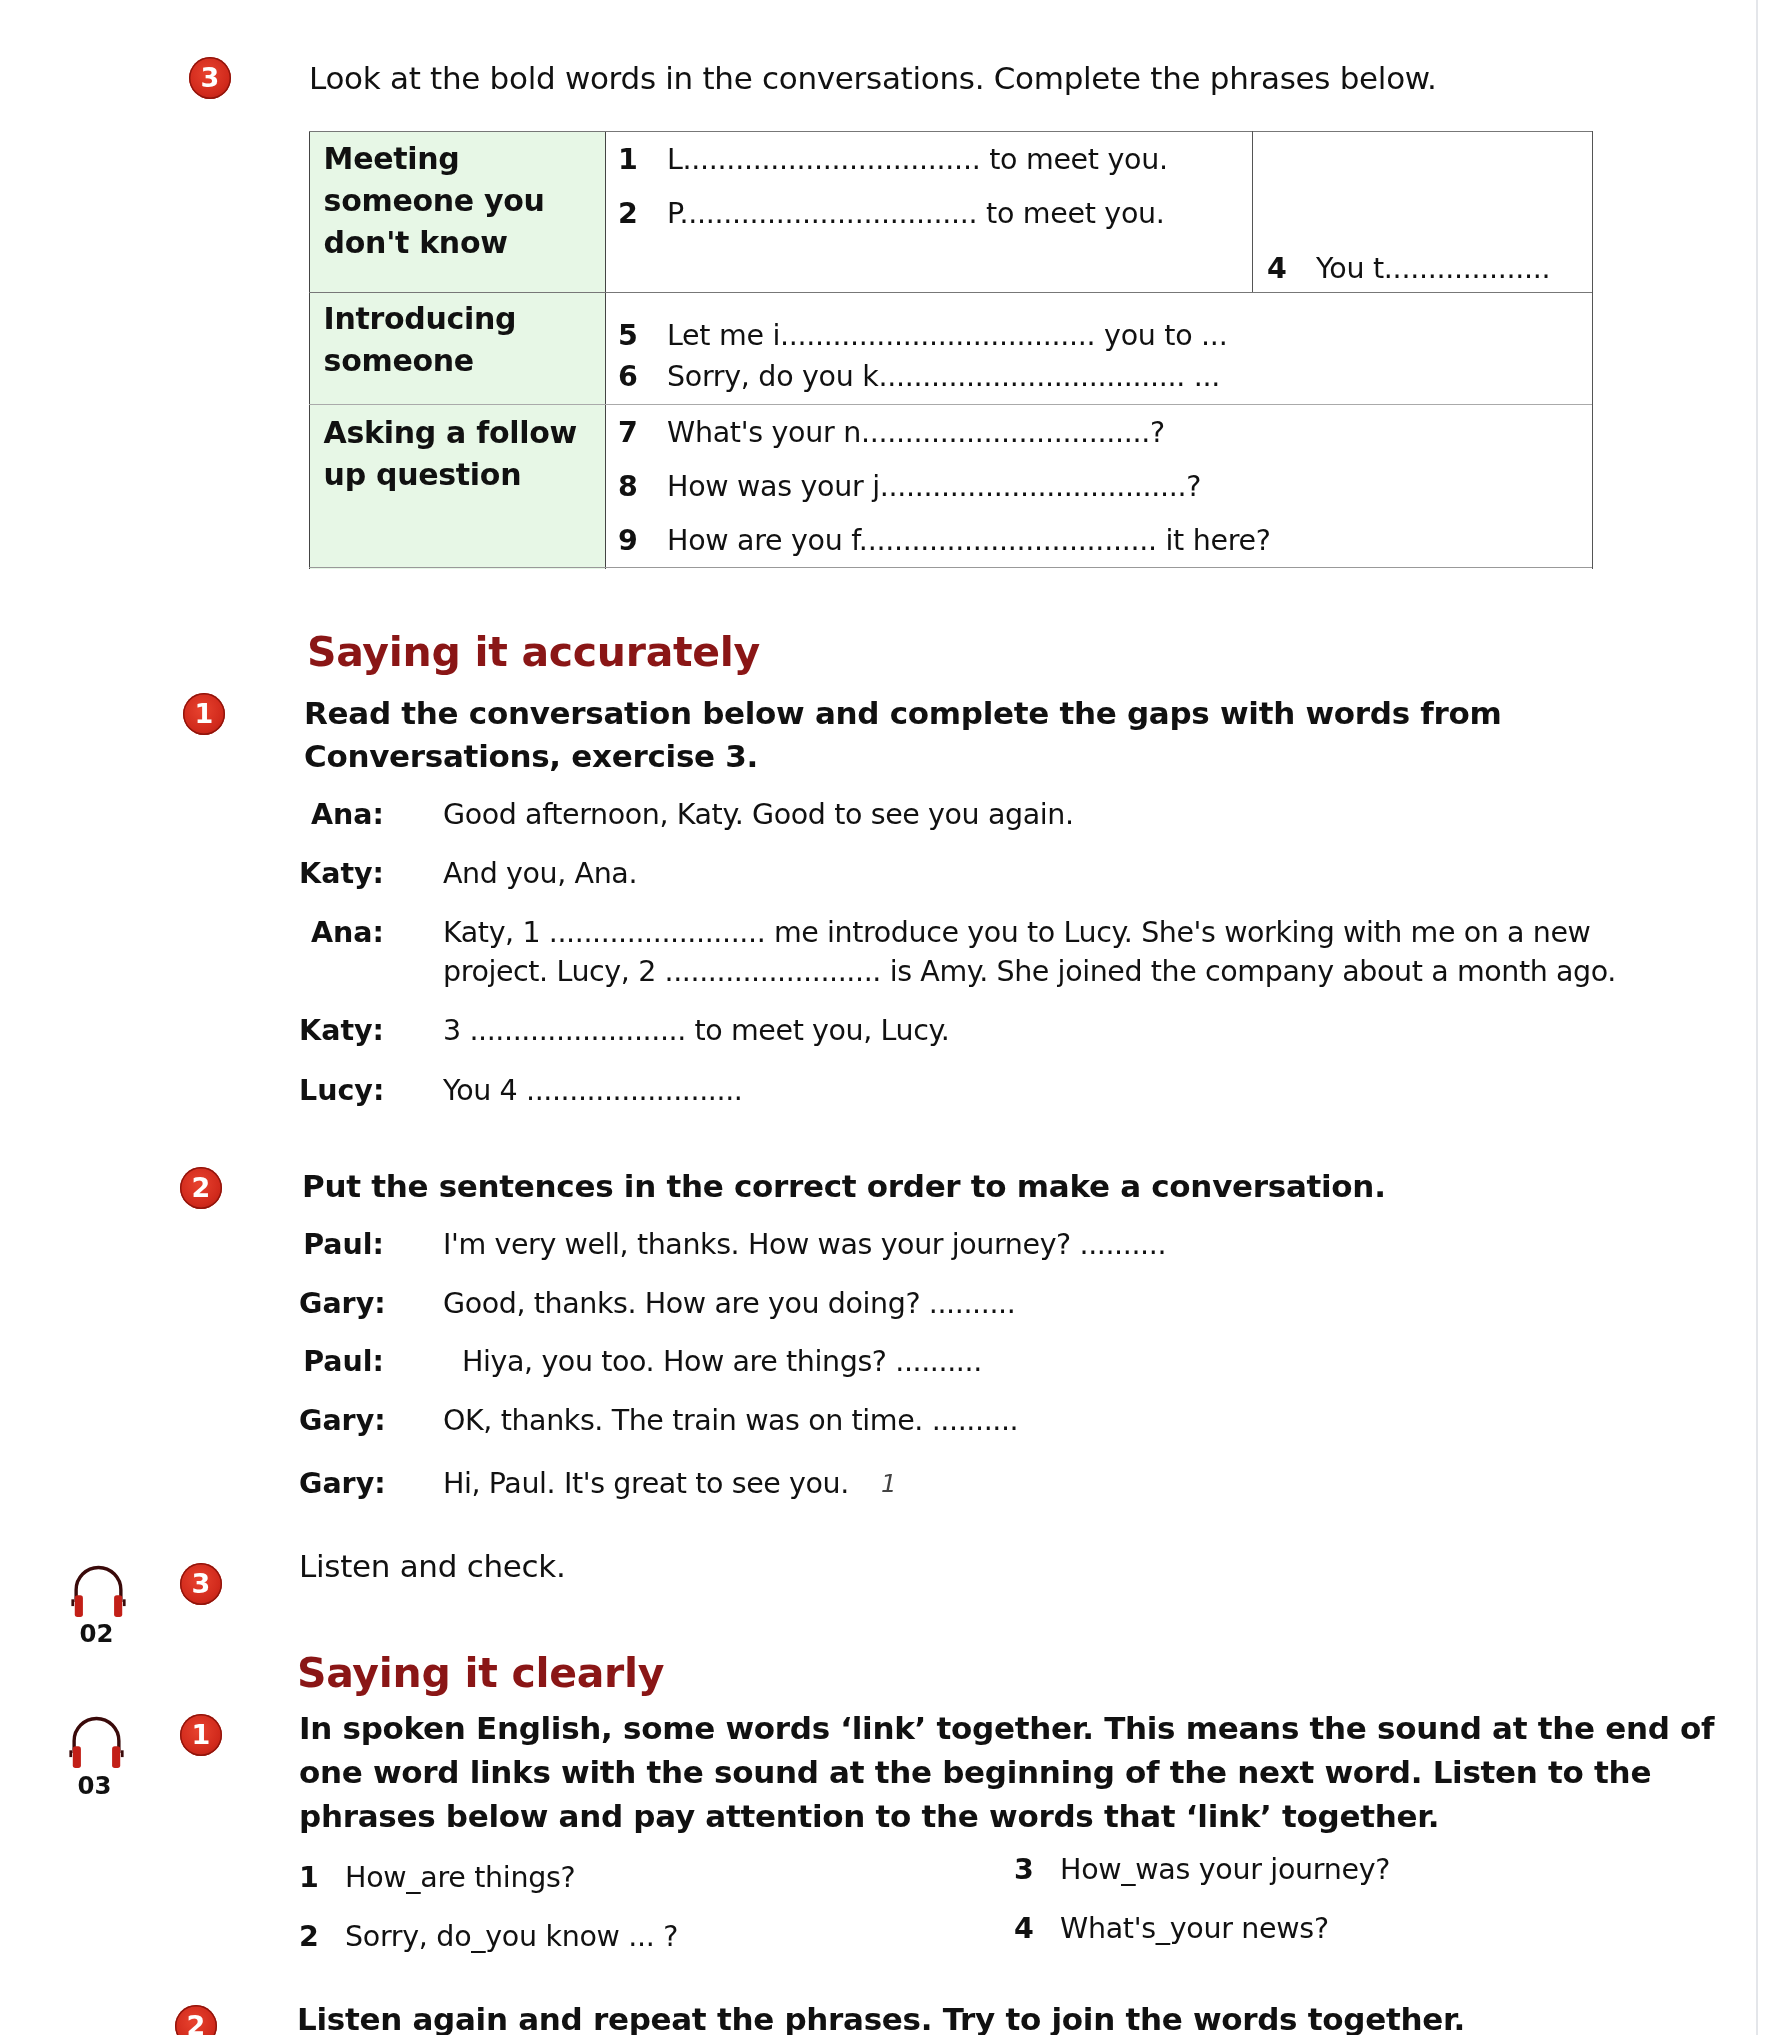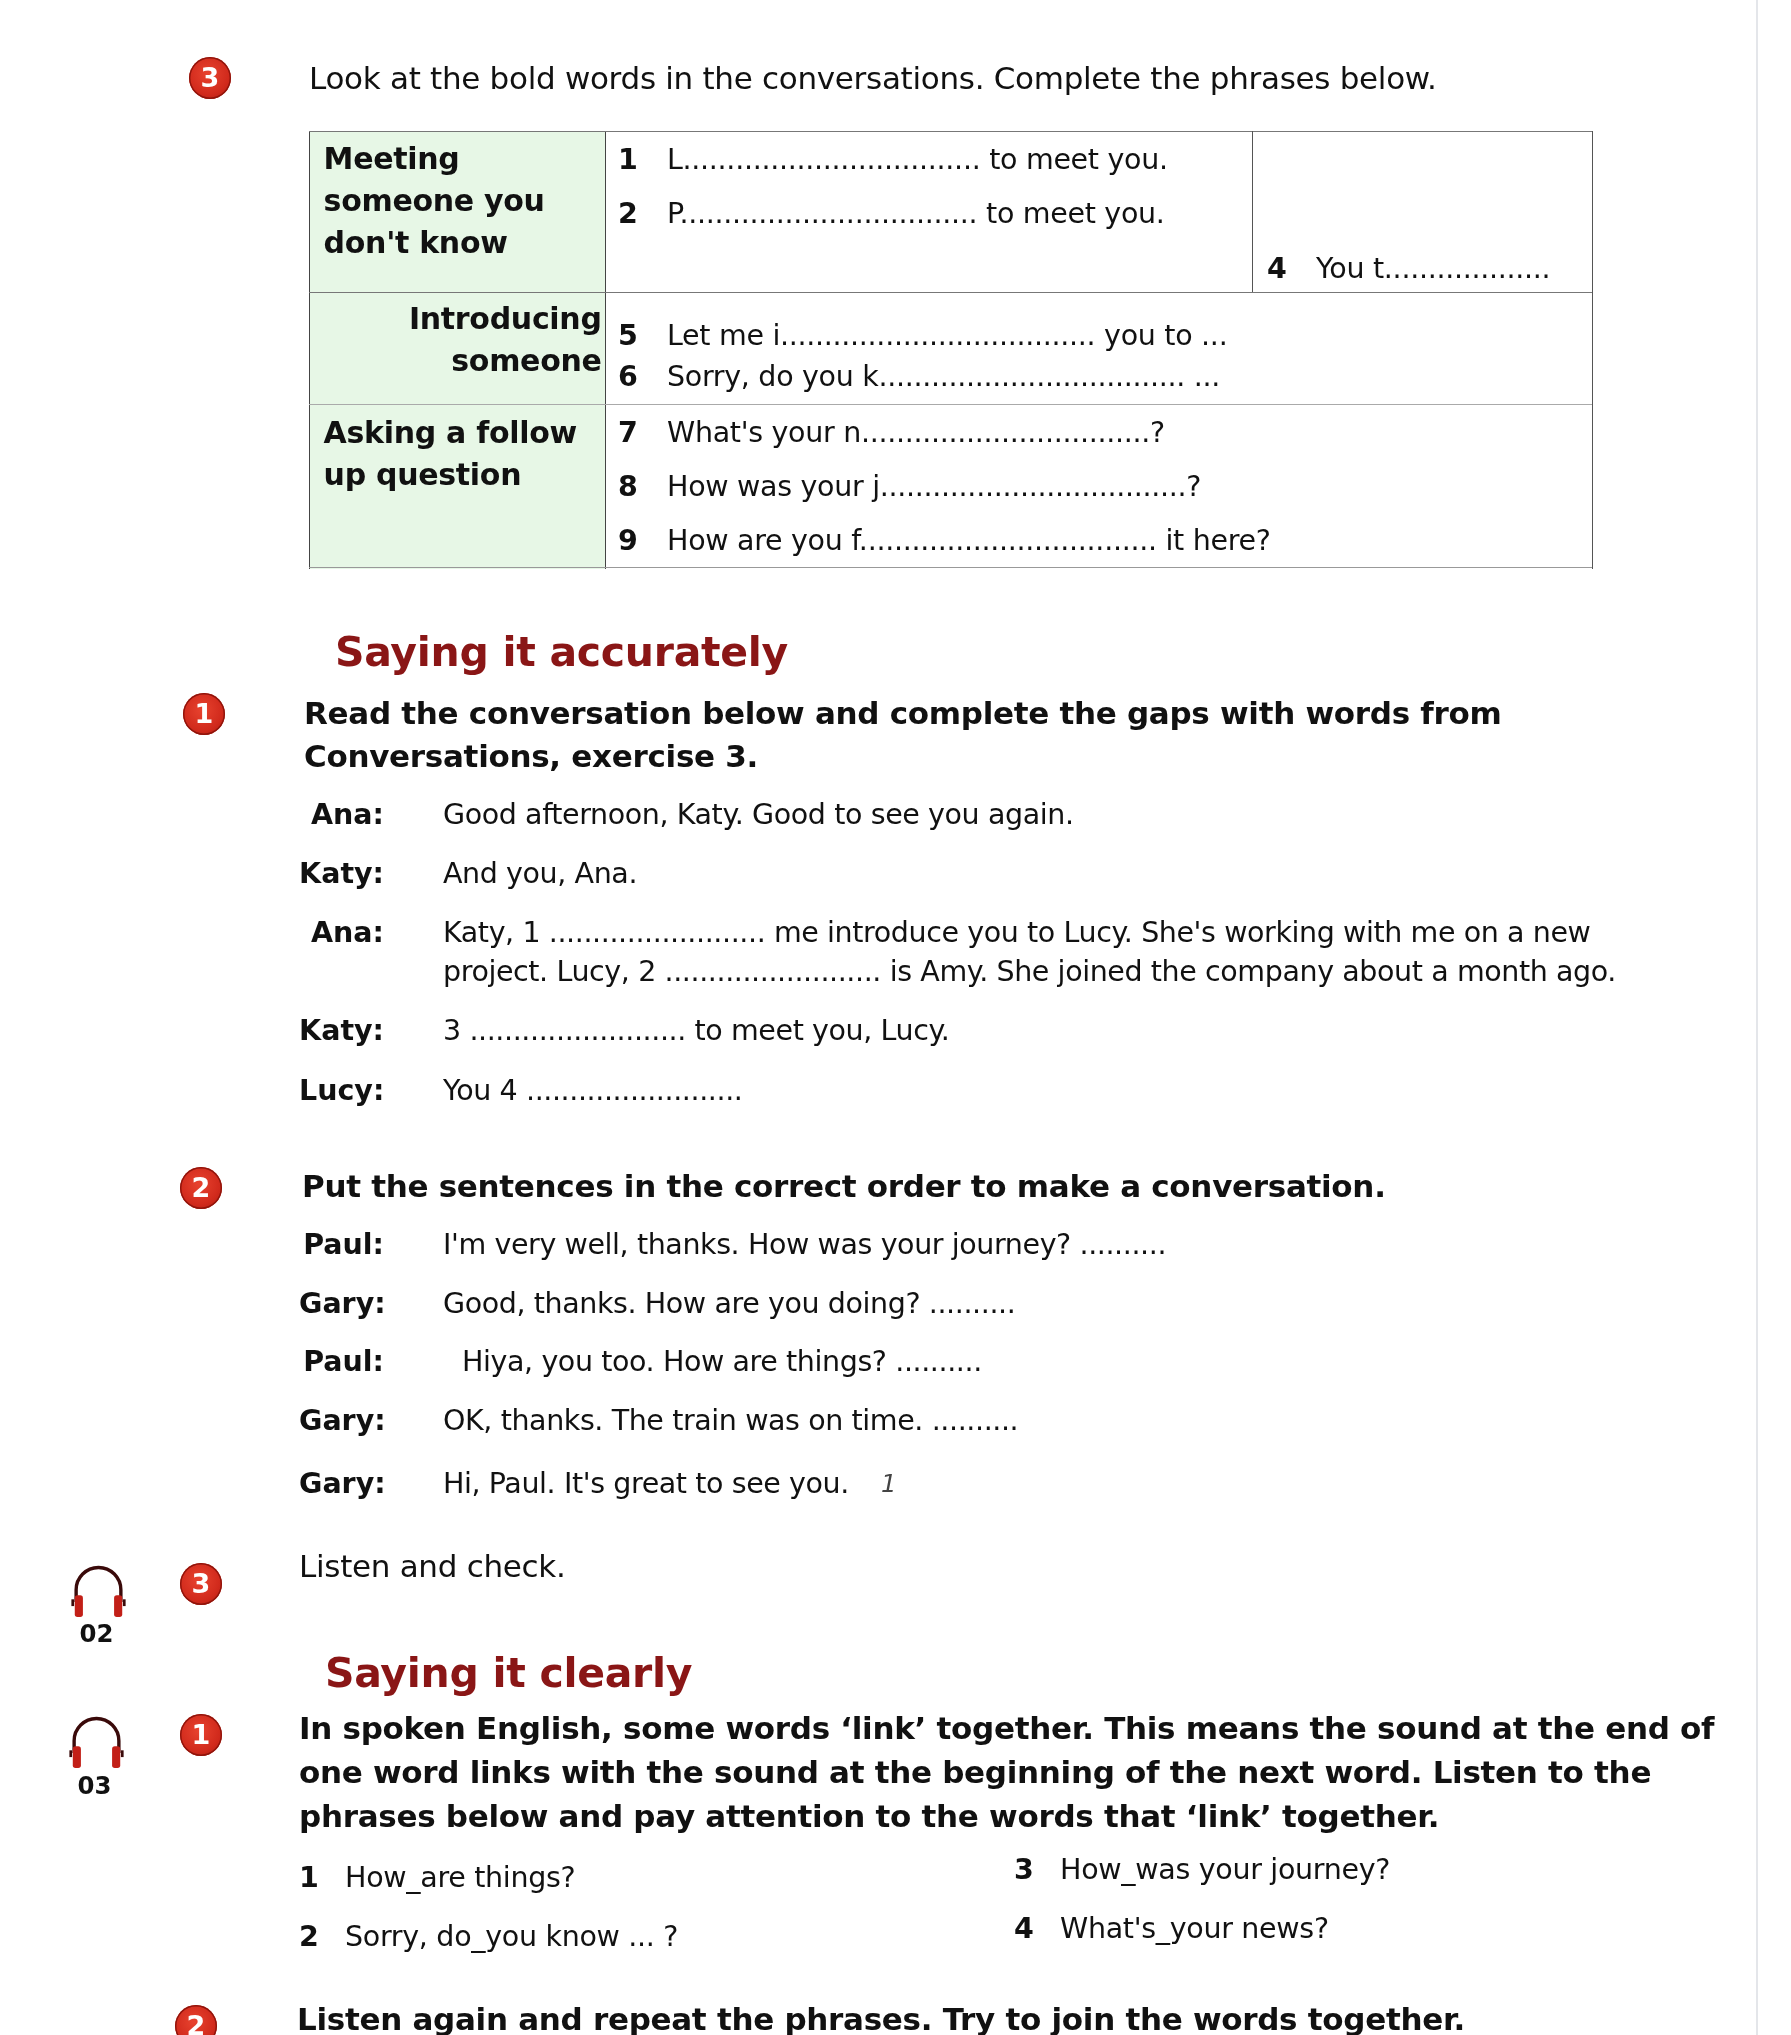--- a/index.html
+++ b/index.html
@@ -12,21 +12,21 @@
   .page-edge { position: absolute; left: 1756px; top: 0; width: 2px; height: 2035px; background: #e4e6ea; }
   .badge {
     position: absolute; width: 42px; height: 42px; border-radius: 50%;
     background: radial-gradient(circle at 45% 40%, #e8432f 0%, #d12a1c 60%, #a8180f 100%);
     box-shadow: 0 0 0 1.4px #8f140b inset;
     color: #fff; font-weight: bold; font-size: 27px; line-height: 42px; text-align: center;
     font-family: "DejaVu Sans", sans-serif;
   }
   .instr { font-size: 31px; font-weight: bold; letter-spacing: -0.3px; }
   .instr-reg { font-size: 31px; letter-spacing: -0.3px; }
-  .section-title { font-size: 41px; font-weight: bold; color: #8a1616; letter-spacing: -0.3px; margin-left: 28px; }
+  .section-title { font-size: 41px; font-weight: bold; color: #8a1616; letter-spacing: -0.3px; }
   .body-text { font-size: 28.5px; letter-spacing: -0.4px; }
   .speaker { font-size: 28.5px; font-weight: bold; width: 85px; text-align: right; }
 
   
   .tbl { position: absolute; left: 309px; top: 131px; width: 1284px; height: 438px; }
   .tbl .cat { position: absolute; left: 0; width: 295px; background: #e7f7e6; border-left: 1.4px solid #444; border-right: 1.4px solid #444; }
   .tbl .hline { position: absolute; height: 1.4px; background: #777; }
   .tbl .vline { position: absolute; width: 1.4px; background: #555; }
   .cat-label { position: absolute; left: 13.6px; font-size: 30px; font-weight: bold; line-height: 42px; letter-spacing: -0.3px; white-space: normal; width: 278px; }
   .item { position: absolute; font-size: 28.5px; letter-spacing: -0.3px; white-space: nowrap; }
@@ -43,21 +43,21 @@
 <div class="page-edge"></div>
 
 <div class="badge" style="left:189px; top:57px;">3</div>
 <div class="abs instr-reg" style="left:309px; top:60px;">Look at the bold words in the conversations. Complete the phrases below.</div>
 
 <div class="tbl">
 
   <div class="cat" style="top:0; height:161px;">
     <div class="cat-label" style="top:6.8px;">Meeting someone you don't know</div>
   </div>
-  <div class="cat" style="top:162px; height:111px;text-align:right;">
+  <div class="cat" style="top:162px; height:111px;">
     <div class="cat-label" style="top:5.4px;">Introducing someone</div>
   </div>
   <div class="cat" style="top:274px; height:164px;">
     <div class="cat-label" style="top:6.8px;">Asking a follow up question</div>
   </div>
 
   <div class="hline" style="left:0; top:0; width:1284px;"></div>
   <div class="hline" style="left:0; top:161px; width:1284px;"></div>
   <div class="hline" style="left:0; top:273px; width:1284px; background:#aaa;"></div>
   <div class="hline" style="left:0; top:436px; width:1284px; background:#999;"></div>

